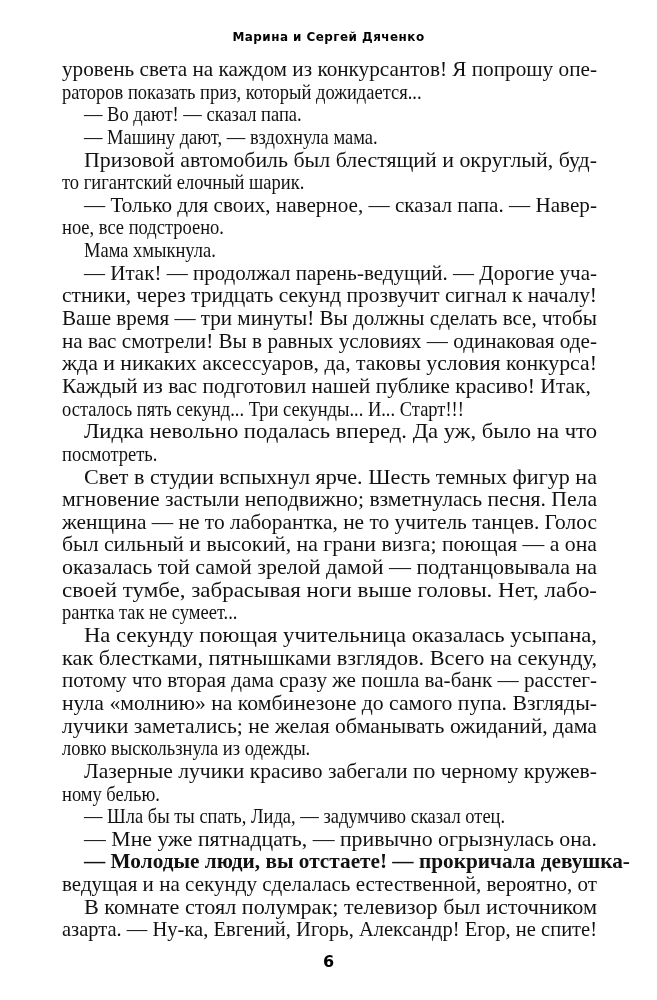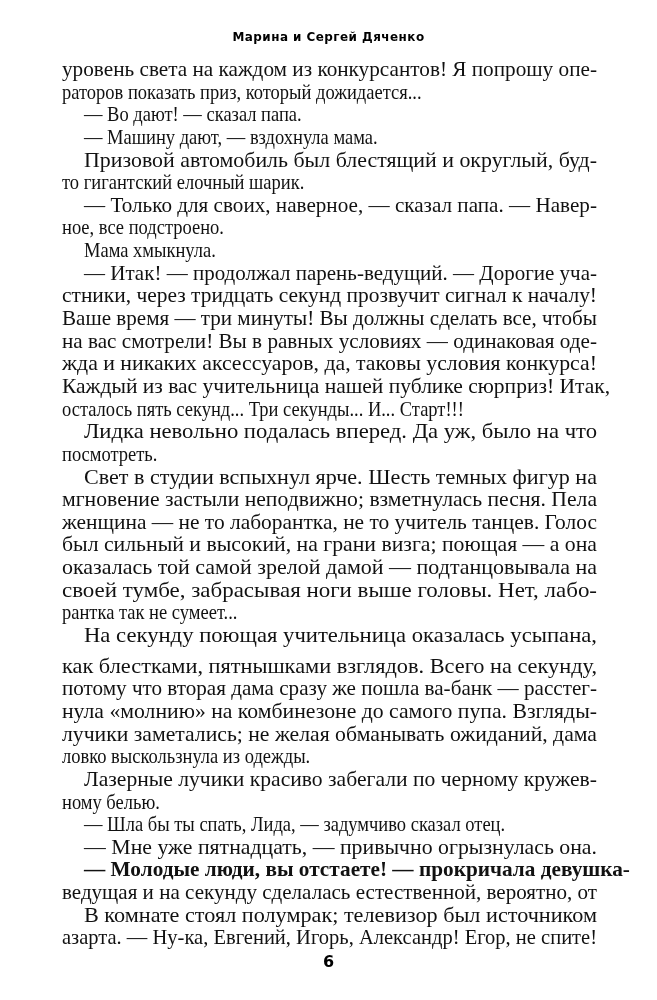--- a/index.html
+++ b/index.html
@@ -81,33 +81,33 @@
       <div class="line indent" style="text-align: left;"><span class="inner" style="transform: scaleX(1.0176);">Призовой автомобиль был блестящий и округлый, буд-</span></div>
       <div class="line last" style="text-align: left;"><span class="inner" style="transform: scaleX(0.86);">то гигантский елочный шарик.</span></div>
       <div class="line indent" style="text-align: center;"><span class="inner" style="transform: scaleX(0.9833);">— Только для своих, наверное, — сказал папа. — Навер-</span></div>
       <div class="line last" style="text-align: left;"><span class="inner" style="transform: scaleX(0.86);">ное, все подстроено.</span></div>
       <div class="line indent last" style="text-align: left;"><span class="inner" style="transform: scaleX(0.86);">Мама хмыкнула.</span></div>
       <div class="line indent" style="text-align: left;"><span class="inner" style="transform: scaleX(0.977);">— Итак! — продолжал парень-ведущий. — Дорогие уча-</span></div>
       <div class="line" style="text-align: left;"><span class="inner" style="transform: scaleX(0.9971);">стники, через тридцать секунд прозвучит сигнал к началу!</span></div>
       <div class="line" style="text-align: left;"><span class="inner" style="transform: scaleX(0.9806);">Ваше время — три минуты! Вы должны сделать все, чтобы</span></div>
       <div class="line" style="text-align: left;"><span class="inner" style="transform: scaleX(0.9838);">на вас смотрели! Вы в равных условиях — одинаковая оде-</span></div>
       <div class="line" style="text-align: left;"><span class="inner" style="transform: scaleX(1.0135);">жда и никаких аксессуаров, да, таковы условия конкурса!</span></div>
-      <div class="line" style="text-align: left;"><span class="inner" style="transform: scaleX(1.0009);">Каждый из вас учительница нашей публике сюрприз! Итак,</span></div>
+      <div class="line" style="text-align: left;"><span class="inner" style="transform: scaleX(1.0009);">Каждый из вас подготовил нашей публике красиво! Итак,</span></div>
       <div class="line last" style="text-align: left;"><span class="inner" style="transform: scaleX(0.86);">осталось пять секунд... Три секунды... И... Старт!!!</span></div>
       <div class="line indent" style="text-align: left;"><span class="inner" style="transform: scaleX(1.0535);">Лидка невольно подалась вперед. Да уж, было на что</span></div>
       <div class="line last" style="text-align: left;"><span class="inner" style="transform: scaleX(0.86);">посмотреть.</span></div>
       <div class="line indent" style="text-align: left;"><span class="inner" style="transform: scaleX(1.0277);">Свет в студии вспыхнул ярче. Шесть темных фигур на</span></div>
       <div class="line" style="text-align: left;"><span class="inner" style="transform: scaleX(1.008);">мгновение застыли неподвижно; взметнулась песня. Пела</span></div>
       <div class="line" style="text-align: left;"><span class="inner" style="transform: scaleX(0.9962);">женщина — не то лаборантка, не то учитель танцев. Голос</span></div>
       <div class="line" style="text-align: right;"><span class="inner" style="transform: scaleX(1.0115);">был сильный и высокий, на грани визга; поющая — а она</span></div>
       <div class="line" style="text-align: left;"><span class="inner" style="transform: scaleX(1.0227);">оказалась той самой зрелой дамой — подтанцовывала на</span></div>
       <div class="line" style="text-align: left;"><span class="inner" style="transform: scaleX(1.0671);">своей тумбе, забрасывая ноги выше головы. Нет, лабо-</span></div>
       <div class="line last" style="text-align: left;"><span class="inner" style="transform: scaleX(0.86);">рантка так не сумеет...</span></div>
       <div class="line indent" style="text-align: left;"><span class="inner" style="transform: scaleX(1.0539);">На секунду поющая учительница оказалась усыпана,</span></div>
-      <div class="line" style="text-align: left; margin-top: 8px;"><span class="inner" style="transform: scaleX(1.0381);">как блестками, пятнышками взглядов. Всего на секунду,</span></div>
+      <div class="line" style="text-align: left;"><span class="inner" style="transform: scaleX(1.0381);">как блестками, пятнышками взглядов. Всего на секунду,</span></div>
       <div class="line" style="text-align: left;"><span class="inner" style="transform: scaleX(0.9824);">потому что вторая дама сразу же пошла ва-банк — расстег-</span></div>
       <div class="line" style="text-align: left;"><span class="inner" style="transform: scaleX(1.01);">нула «молнию» на комбинезоне до самого пупа. Взгляды-</span></div>
       <div class="line" style="text-align: left;"><span class="inner" style="transform: scaleX(1.0087);">лучики заметались; не желая обманывать ожиданий, дама</span></div>
       <div class="line last" style="text-align: left;"><span class="inner" style="transform: scaleX(0.86);">ловко выскользнула из одежды.</span></div>
       <div class="line indent" style="text-align: left;"><span class="inner" style="transform: scaleX(1.0052);">Лазерные лучики красиво забегали по черному кружев-</span></div>
       <div class="line last" style="text-align: left;"><span class="inner" style="transform: scaleX(0.86);">ному белью.</span></div>
       <div class="line indent last" style="text-align: left;"><span class="inner" style="transform: scaleX(0.86);">— Шла бы ты спать, Лида, — задумчиво сказал отец.</span></div>
       <div class="line indent" style="text-align: left;"><span class="inner" style="transform: scaleX(1.0138);">— Мне уже пятнадцать, — привычно огрызнулась она.</span></div>
       <div class="line indent" style="text-align: left; font-weight: bold;"><span class="inner" style="transform: scaleX(0.9891);">— Молодые люди, вы отстаете! — прокричала девушка-</span></div>
       <div class="line" style="text-align: left;"><span class="inner" style="transform: scaleX(0.9792);">ведущая и на секунду сделалась естественной, вероятно, от</span></div>

